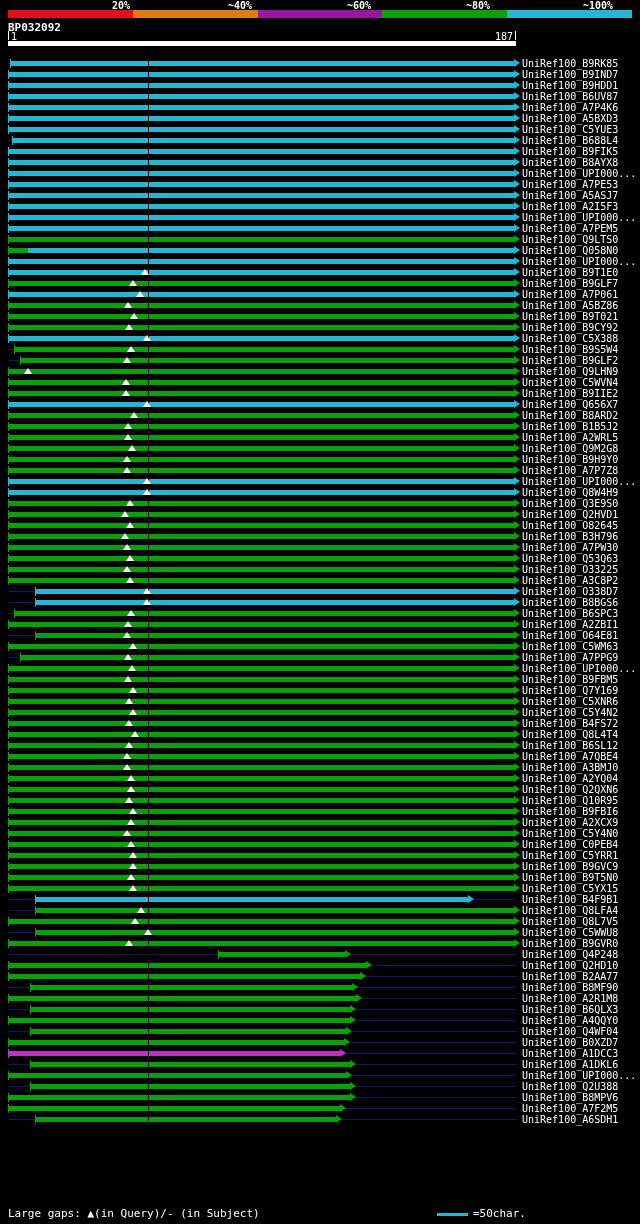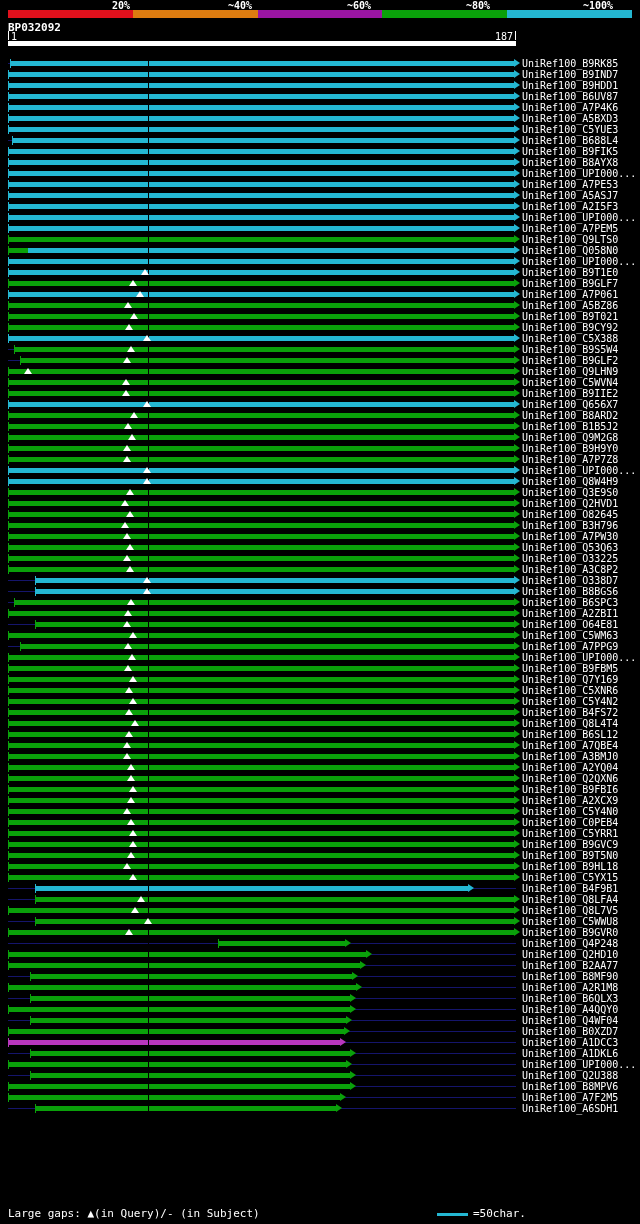--- a/index.html
+++ b/index.html
@@ -318,20 +318,28 @@
       <div class="tick" style="left: 8px; background: rgb(10, 160, 10);"></div>
       <div class="arrowhead" style="left: 514px; border-left-color: rgb(10, 160, 10);"></div>
       <div class="gap-tri" style="left: 124px;"></div>
       <div class="hit-label">UniRef100_B1B5J2</div>
     </div>
     <div class="row">
       <div class="baseline" style="background: rgb(21, 21, 107);"></div>
       <div class="seg" style="left: 8px; width: 506px; background: rgb(10, 160, 10);"></div>
       <div class="tick" style="left: 8px; background: rgb(10, 160, 10);"></div>
       <div class="arrowhead" style="left: 514px; border-left-color: rgb(10, 160, 10);"></div>
+      <div class="gap-tri" style="left: 124px;"></div>
+      <div class="hit-label">UniRef100_A2WRL5</div>
+    </div>
+    <div class="row">
+      <div class="baseline" style="background: rgb(21, 21, 107);"></div>
+      <div class="seg" style="left: 8px; width: 506px; background: rgb(10, 160, 10);"></div>
+      <div class="tick" style="left: 8px; background: rgb(10, 160, 10);"></div>
+      <div class="arrowhead" style="left: 514px; border-left-color: rgb(10, 160, 10);"></div>
       <div class="gap-tri" style="left: 128px;"></div>
       <div class="hit-label">UniRef100_Q9M2G8</div>
     </div>
     <div class="row">
       <div class="baseline" style="background: rgb(21, 21, 107);"></div>
       <div class="seg" style="left: 8px; width: 506px; background: rgb(10, 160, 10);"></div>
       <div class="tick" style="left: 8px; background: rgb(10, 160, 10);"></div>
       <div class="arrowhead" style="left: 514px; border-left-color: rgb(10, 160, 10);"></div>
       <div class="gap-tri" style="left: 123px;"></div>
       <div class="hit-label">UniRef100_B9H9Y0</div>
@@ -574,20 +582,28 @@
       <div class="tick" style="left: 8px; background: rgb(10, 160, 10);"></div>
       <div class="arrowhead" style="left: 514px; border-left-color: rgb(10, 160, 10);"></div>
       <div class="gap-tri" style="left: 127px;"></div>
       <div class="hit-label">UniRef100_Q2QXN6</div>
     </div>
     <div class="row">
       <div class="baseline" style="background: rgb(21, 21, 107);"></div>
       <div class="seg" style="left: 8px; width: 506px; background: rgb(10, 160, 10);"></div>
       <div class="tick" style="left: 8px; background: rgb(10, 160, 10);"></div>
       <div class="arrowhead" style="left: 514px; border-left-color: rgb(10, 160, 10);"></div>
+      <div class="gap-tri" style="left: 125px;"></div>
+      <div class="hit-label">UniRef100_Q10R95</div>
+    </div>
+    <div class="row">
+      <div class="baseline" style="background: rgb(21, 21, 107);"></div>
+      <div class="seg" style="left: 8px; width: 506px; background: rgb(10, 160, 10);"></div>
+      <div class="tick" style="left: 8px; background: rgb(10, 160, 10);"></div>
+      <div class="arrowhead" style="left: 514px; border-left-color: rgb(10, 160, 10);"></div>
       <div class="gap-tri" style="left: 129px;"></div>
       <div class="hit-label">UniRef100_B9FBI6</div>
     </div>
     <div class="row">
       <div class="baseline" style="background: rgb(21, 21, 107);"></div>
       <div class="seg" style="left: 8px; width: 506px; background: rgb(10, 160, 10);"></div>
       <div class="tick" style="left: 8px; background: rgb(10, 160, 10);"></div>
       <div class="arrowhead" style="left: 514px; border-left-color: rgb(10, 160, 10);"></div>
       <div class="gap-tri" style="left: 127px;"></div>
       <div class="hit-label">UniRef100_A2XCX9</div>
@@ -624,28 +640,20 @@
       <div class="gap-tri" style="left: 129px;"></div>
       <div class="hit-label">UniRef100_B9GVC9</div>
     </div>
     <div class="row">
       <div class="baseline" style="background: rgb(21, 21, 107);"></div>
       <div class="seg" style="left: 8px; width: 506px; background: rgb(10, 160, 10);"></div>
       <div class="tick" style="left: 8px; background: rgb(10, 160, 10);"></div>
       <div class="arrowhead" style="left: 514px; border-left-color: rgb(10, 160, 10);"></div>
       <div class="gap-tri" style="left: 127px;"></div>
       <div class="hit-label">UniRef100_B9T5N0</div>
-    </div>
-    <div class="row">
-      <div class="baseline" style="background: rgb(21, 21, 107);"></div>
-      <div class="seg" style="left: 8px; width: 506px; background: rgb(10, 160, 10);"></div>
-      <div class="tick" style="left: 8px; background: rgb(10, 160, 10);"></div>
-      <div class="arrowhead" style="left: 514px; border-left-color: rgb(10, 160, 10);"></div>
-      <div class="gap-tri" style="left: 123px;"></div>
-      <div class="hit-label">UniRef100_B9HL18</div>
     </div>
     <div class="row">
       <div class="baseline" style="background: rgb(21, 21, 107);"></div>
       <div class="seg" style="left: 8px; width: 506px; background: rgb(10, 160, 10);"></div>
       <div class="tick" style="left: 8px; background: rgb(10, 160, 10);"></div>
       <div class="arrowhead" style="left: 514px; border-left-color: rgb(10, 160, 10);"></div>
       <div class="gap-tri" style="left: 129px;"></div>
       <div class="hit-label">UniRef100_C5YX15</div>
     </div>
     <div class="row">

